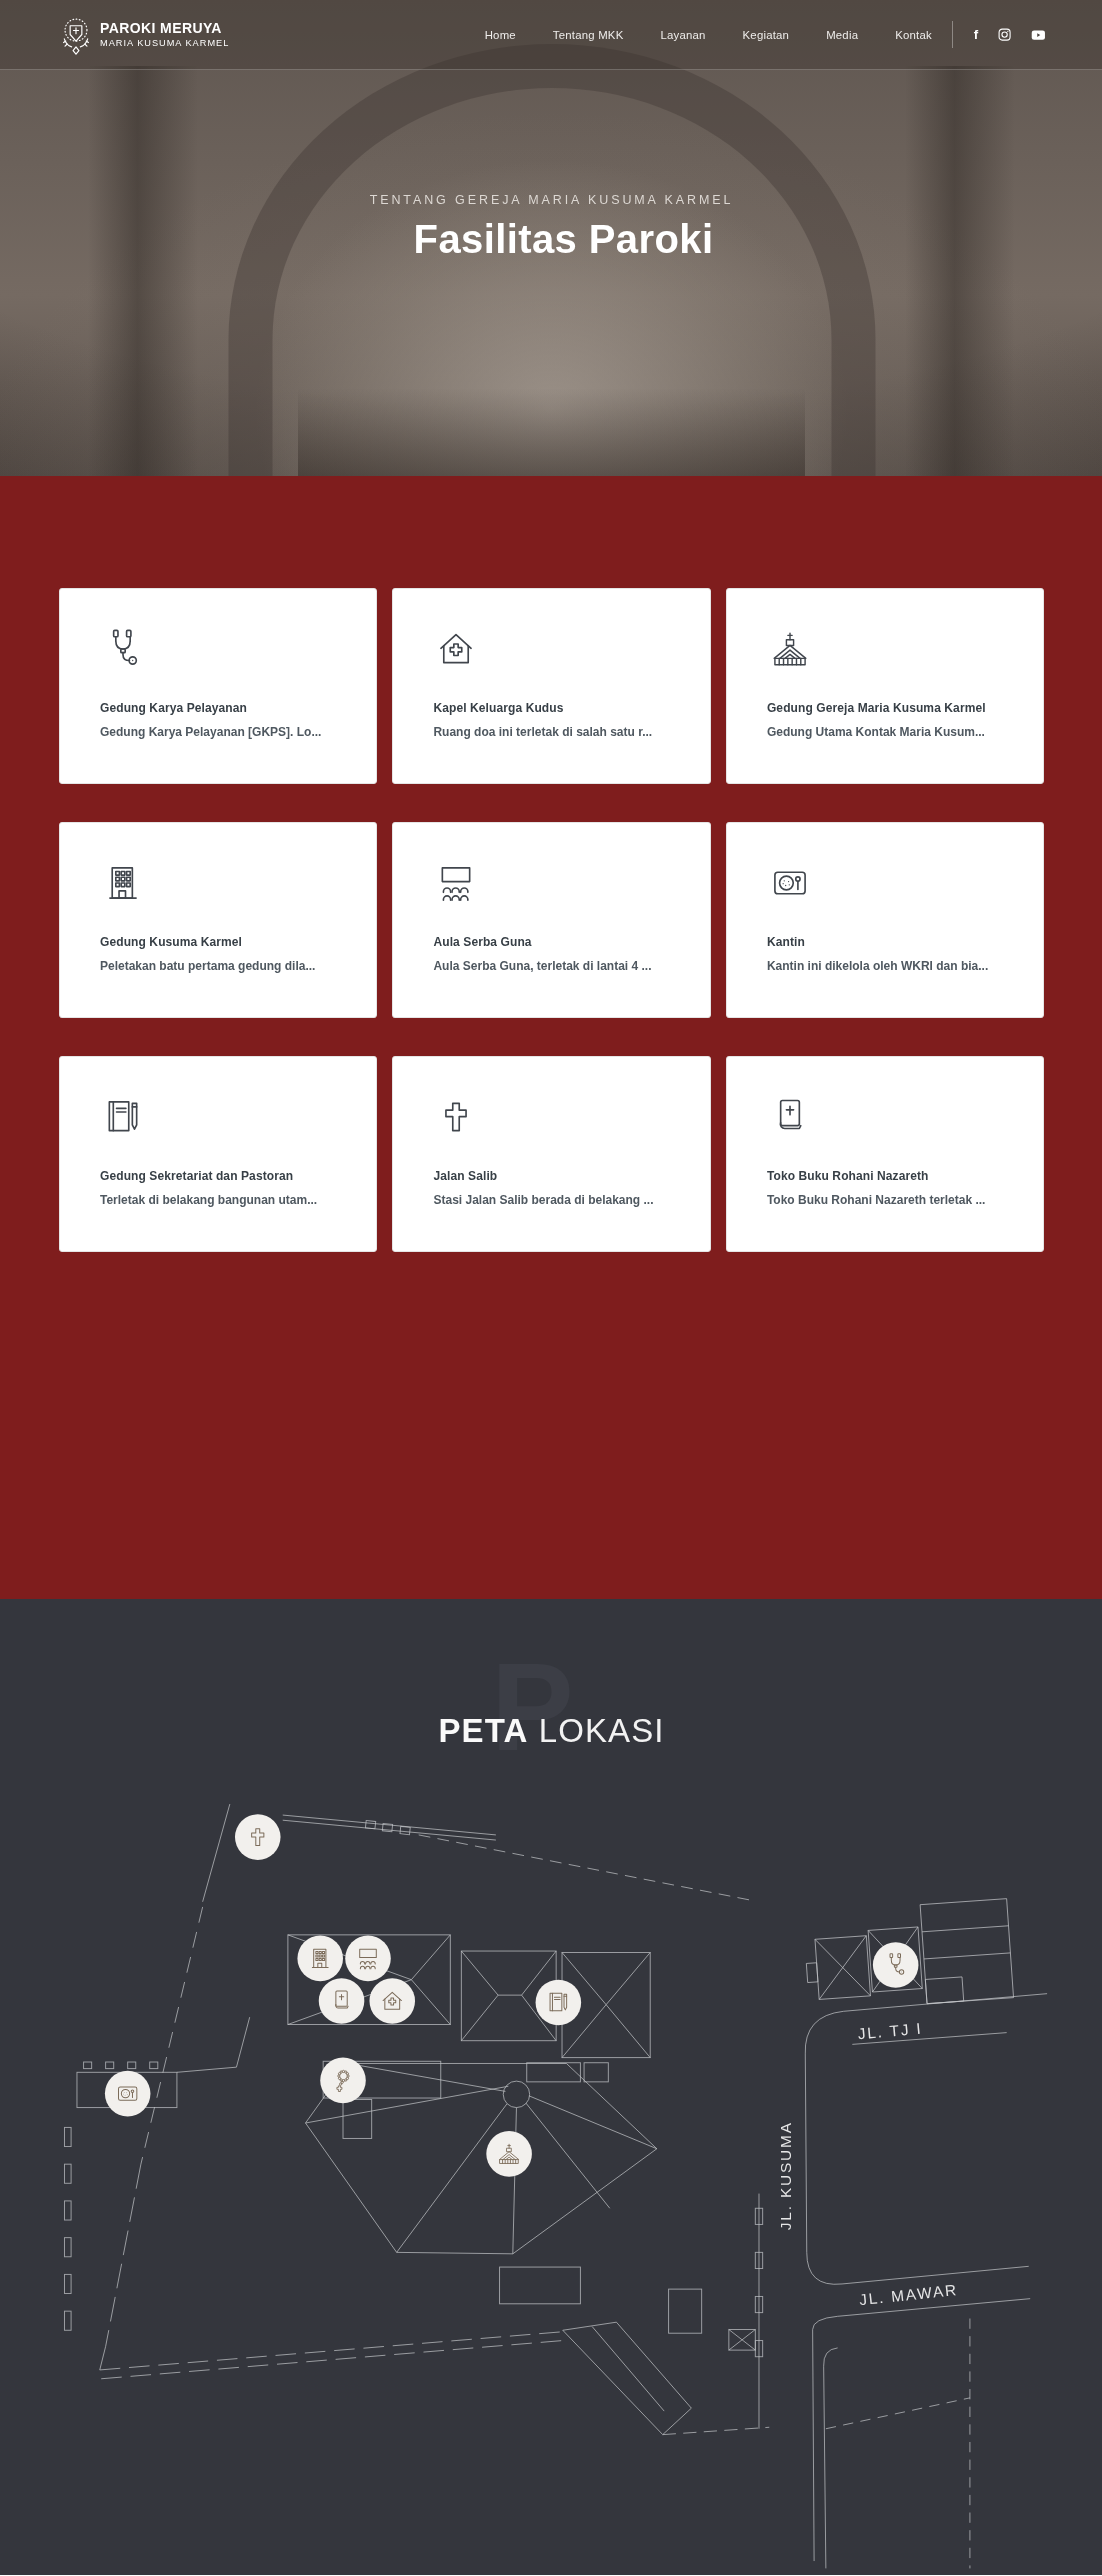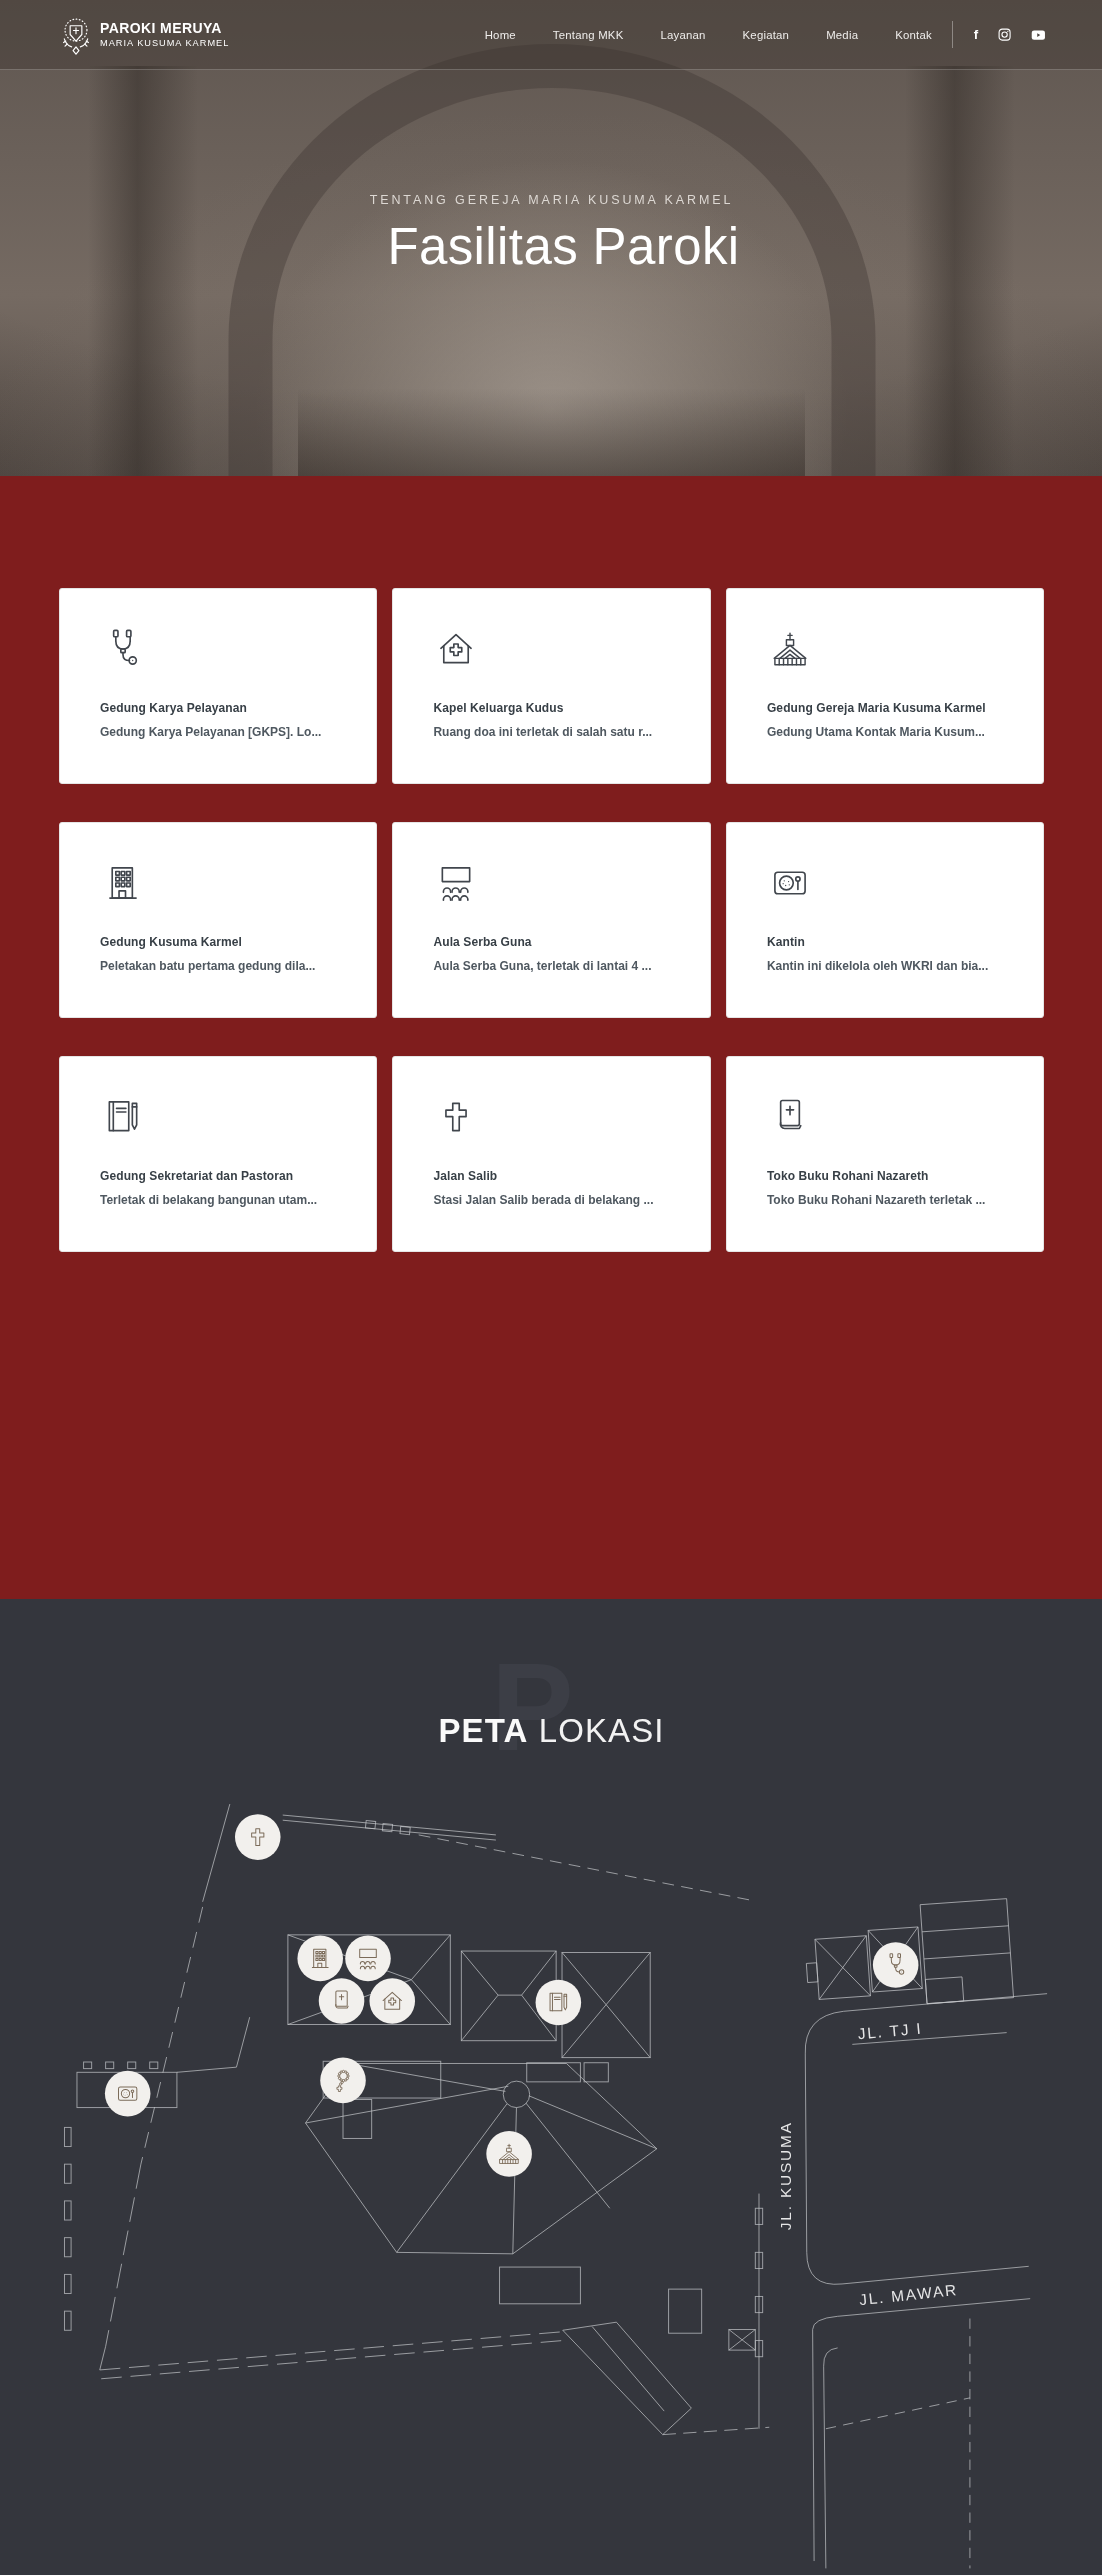--- a/index.html
+++ b/index.html
@@ -35,21 +35,21 @@
   .logo-text .l2 { font-size:9.2px; letter-spacing:1px; line-height:1.2; }
   .main-nav { margin-left:auto; display:flex; align-items:center; gap:37px; }
   .main-nav a { color:#efedeb; font-size:11.4px; text-decoration:none; letter-spacing:0.2px; }
   .nav-divider { width:0.7px; height:26.5px; background:rgba(255,255,255,.35); margin:0 20.6px; }
   .social { display:flex; align-items:center; gap:20px; }
   .social .soc { color:#fff; display:inline-flex; }
   .soc-f { font-weight:bold; font-size:13.2px; line-height:1; }
 
   .hero-copy { position:absolute; top:8px; left:0; right:0; text-align:center; z-index:3; }
   .hero-eyebrow { margin-top:185px; color:#ddd8d3; font-size:12.5px; letter-spacing:2.9px; }
-  .hero-title { margin-top:10.3px; color:#ffffff; font-size:51px; font-weight:normal; letter-spacing:0.4px;margin-left:24px; }
+  .hero-title { margin-top:10.3px; color:#ffffff; font-size:40px; font-weight:bold; letter-spacing:0.4px;margin-left:24px; }
 
   
   #facilities { background:#7f1d1d; height:1123px; padding:112px 59px 0; }
   .grid { display:grid; grid-template-columns:repeat(3,1fr); column-gap:15.4px; row-gap:38px; }
   .card { border:0.7px solid #e5e5e5; border-radius:2.9px; background:#fff;
     height:196px; padding:37px 25px 0 40px; overflow:hidden; cursor:pointer; }
   .card-icon { width:46px; height:46px; color:#41464d; display:block; margin-bottom:29px; }
   .card h3 { margin:0 0 9.6px; font-size:12px; color:#373f46; letter-spacing:0.1px; }
   .card p { margin:0; font-size:12px; color:#4f5860; white-space:nowrap;font-weight:bold; }
 

